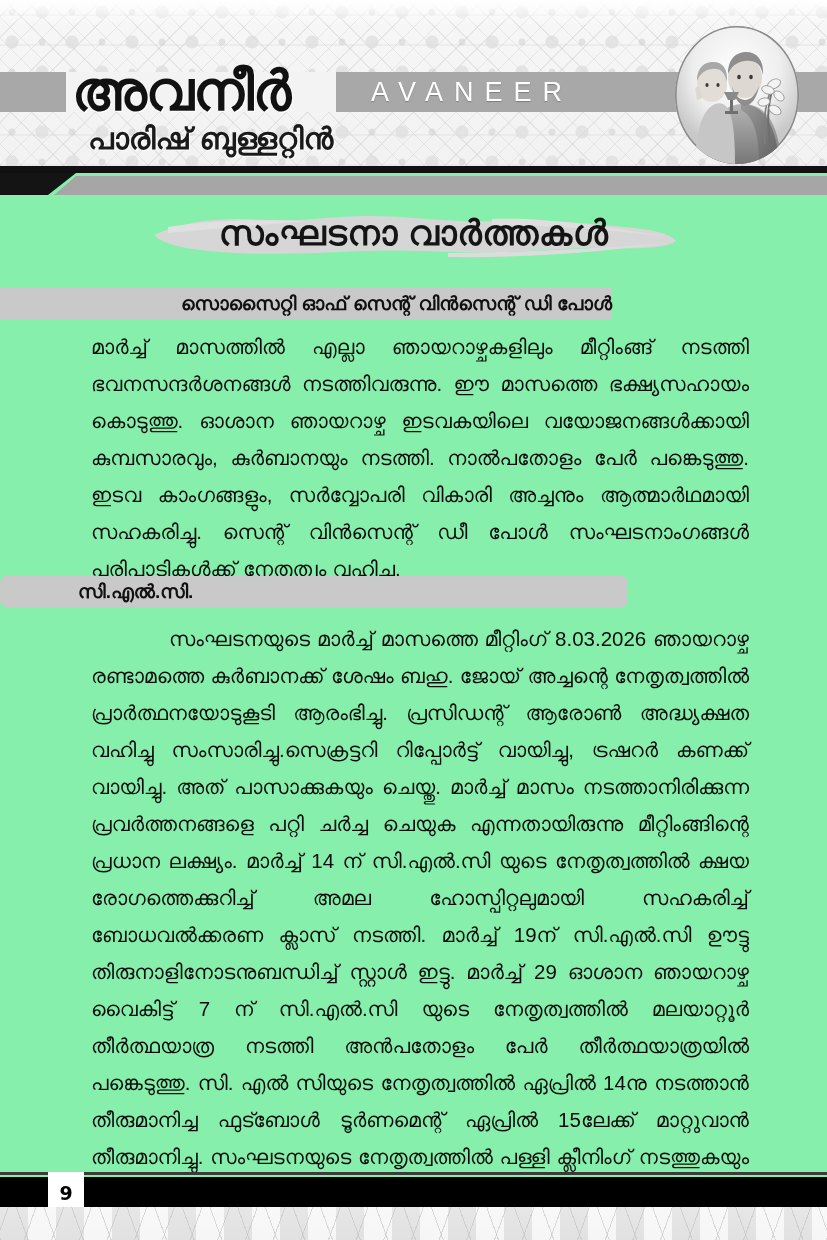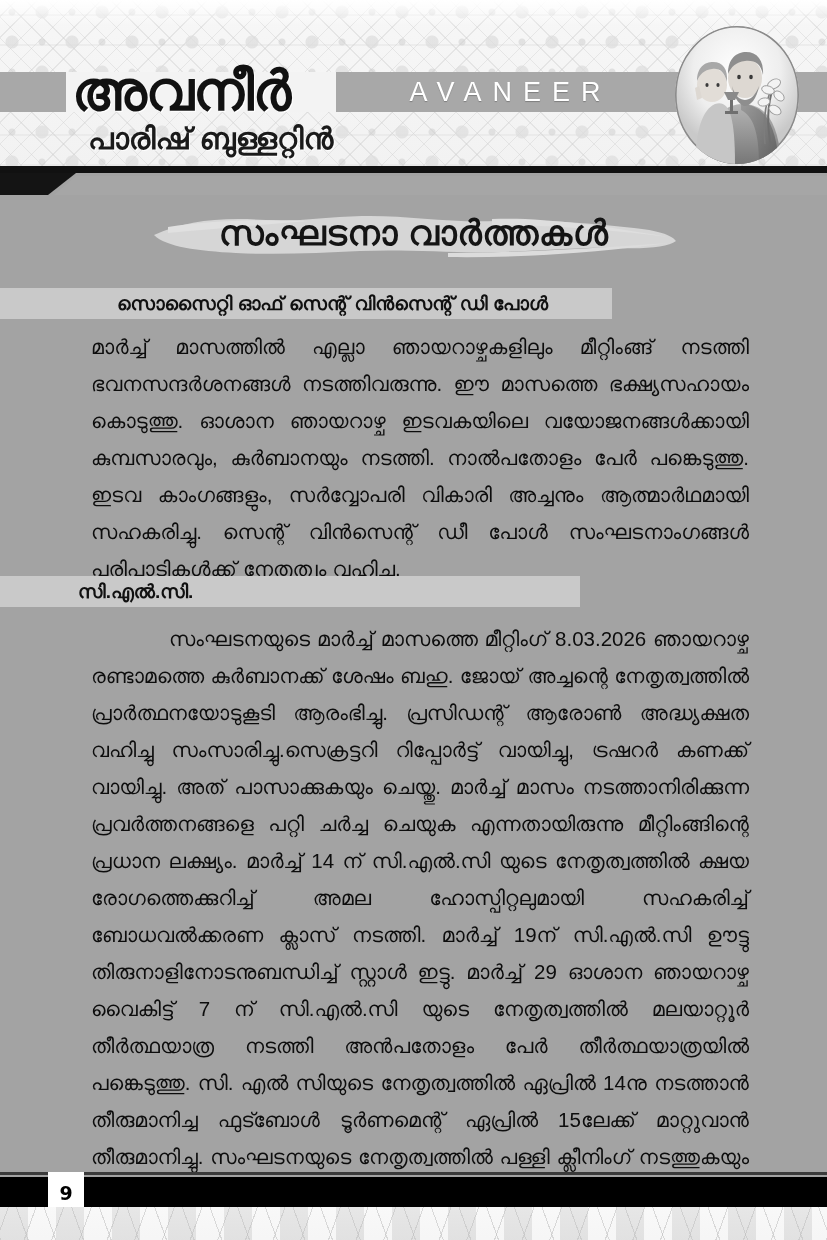--- a/index.html
+++ b/index.html
@@ -12,21 +12,21 @@
     height: 1240px;
     position: relative;
     overflow: hidden;
     font-family: "Liberation Sans", sans-serif;
   }
 
   
   .page {
     position: absolute;
     inset: 0;
-    background: #a3a3a3;
+    background: #86efac;
   }
 
   
   .masthead {
     position: absolute;
     left: 0; top: 0;
     width: 827px;
     height: 166px;
     background-color: #f4f4f4;
     background-image:
@@ -92,21 +92,20 @@
     white-space: nowrap;
     text-shadow: 1px 1px 0 rgba(255,255,255,0.9);
   }
   .logo-en {
     position: absolute;
     left: 360px;
     top: 72px;
     width: 290px;
     height: 40px;
     line-height: 40px;
-    text-align: center;
     color: #ffffff;
     font-size: 27px;
     letter-spacing: 11px;
     text-indent: 11px;
     font-weight: normal;
     white-space: nowrap;
     text-shadow: 0 1px 1px rgba(0,0,0,0.25);
   }
 
   
@@ -181,23 +180,23 @@
     background: #c9c9c9;
     display: flex;
     align-items: center;
   }
   .sec-bar .sec-label {
     font-size: 19px;
     font-weight: bold;
     color: #101010;
     white-space: nowrap;
   }
-  #secbar-svp { left: 0; top: 288px; width: 612px; }
+  #secbar-svp { left: 0; top: 288px; width: 612px; justify-content: flex-end; }
   #secbar-svp .sec-label { margin-left: 117px; }
-  #secbar-clc { left: 0; top: 576px; width: 580px; }
+  #secbar-clc { left: 0; top: 576px; width: 628px; border-radius: 7px; }
   #secbar-clc .sec-label { margin-left: 78px; }
 
   
   .para {
     position: absolute;
     left: 91px;
     width: 658px;
     font-size: 20.5px;
     line-height: 37px;
     color: #0d0d0d;

